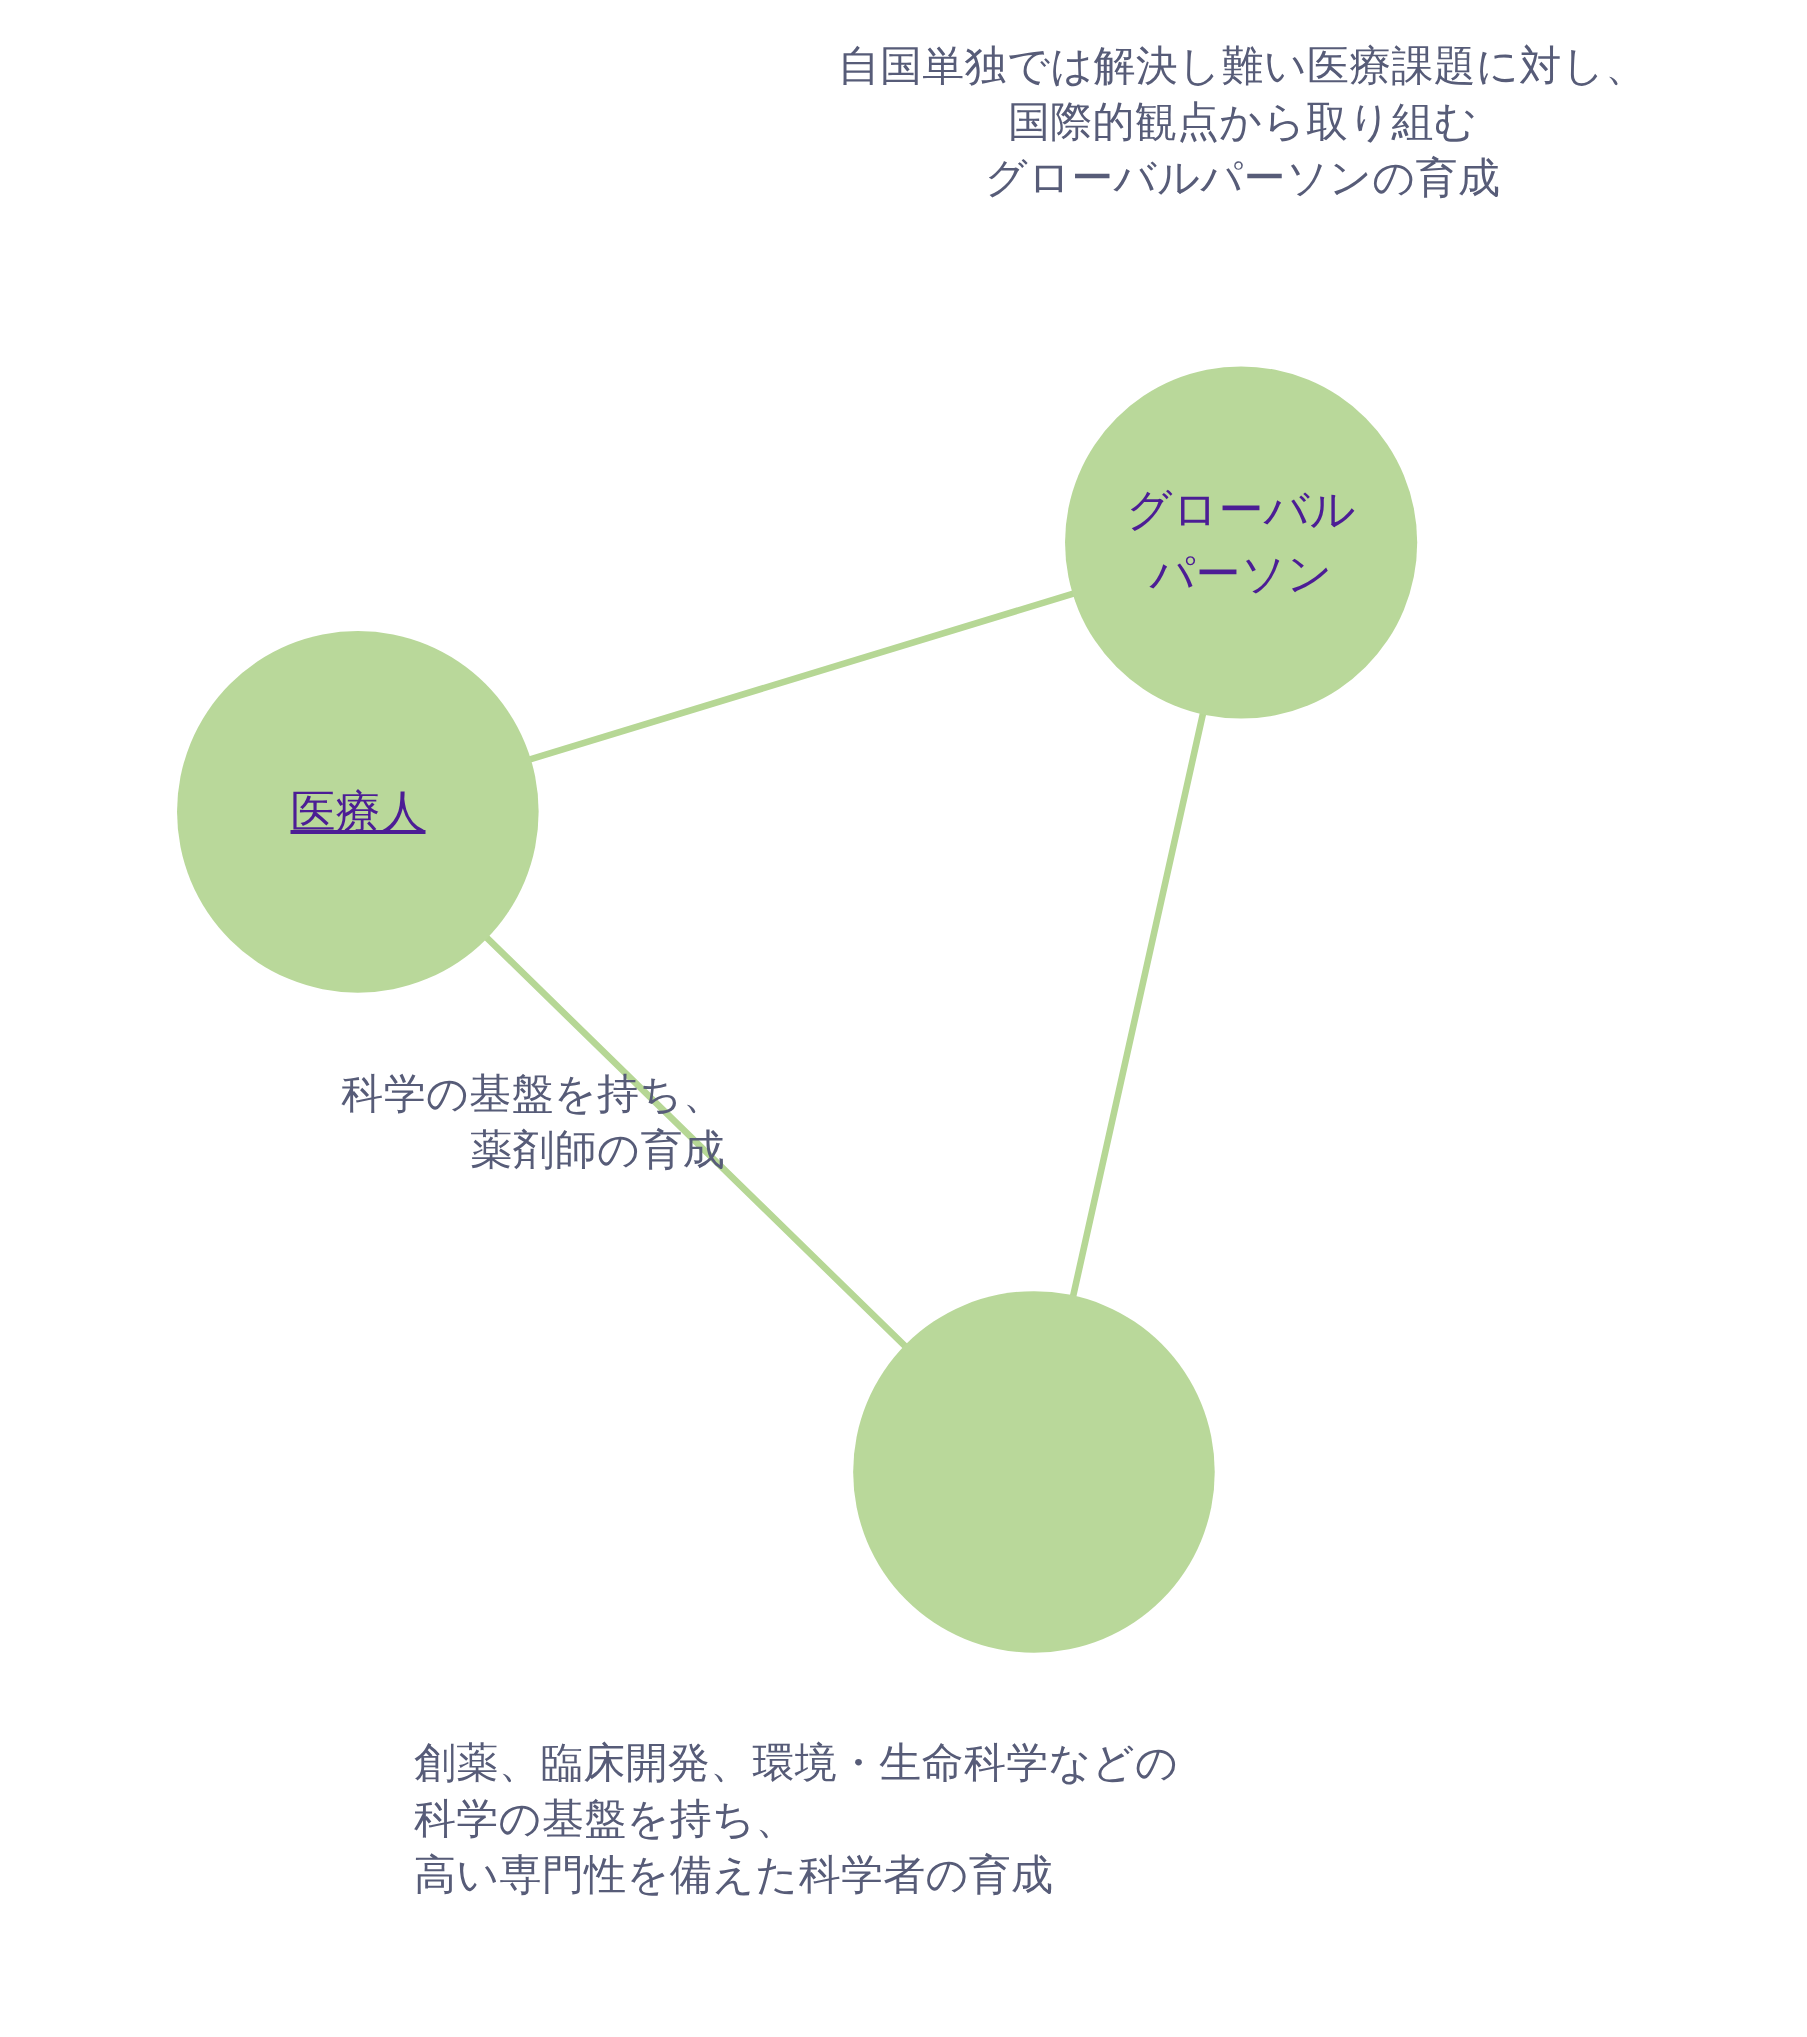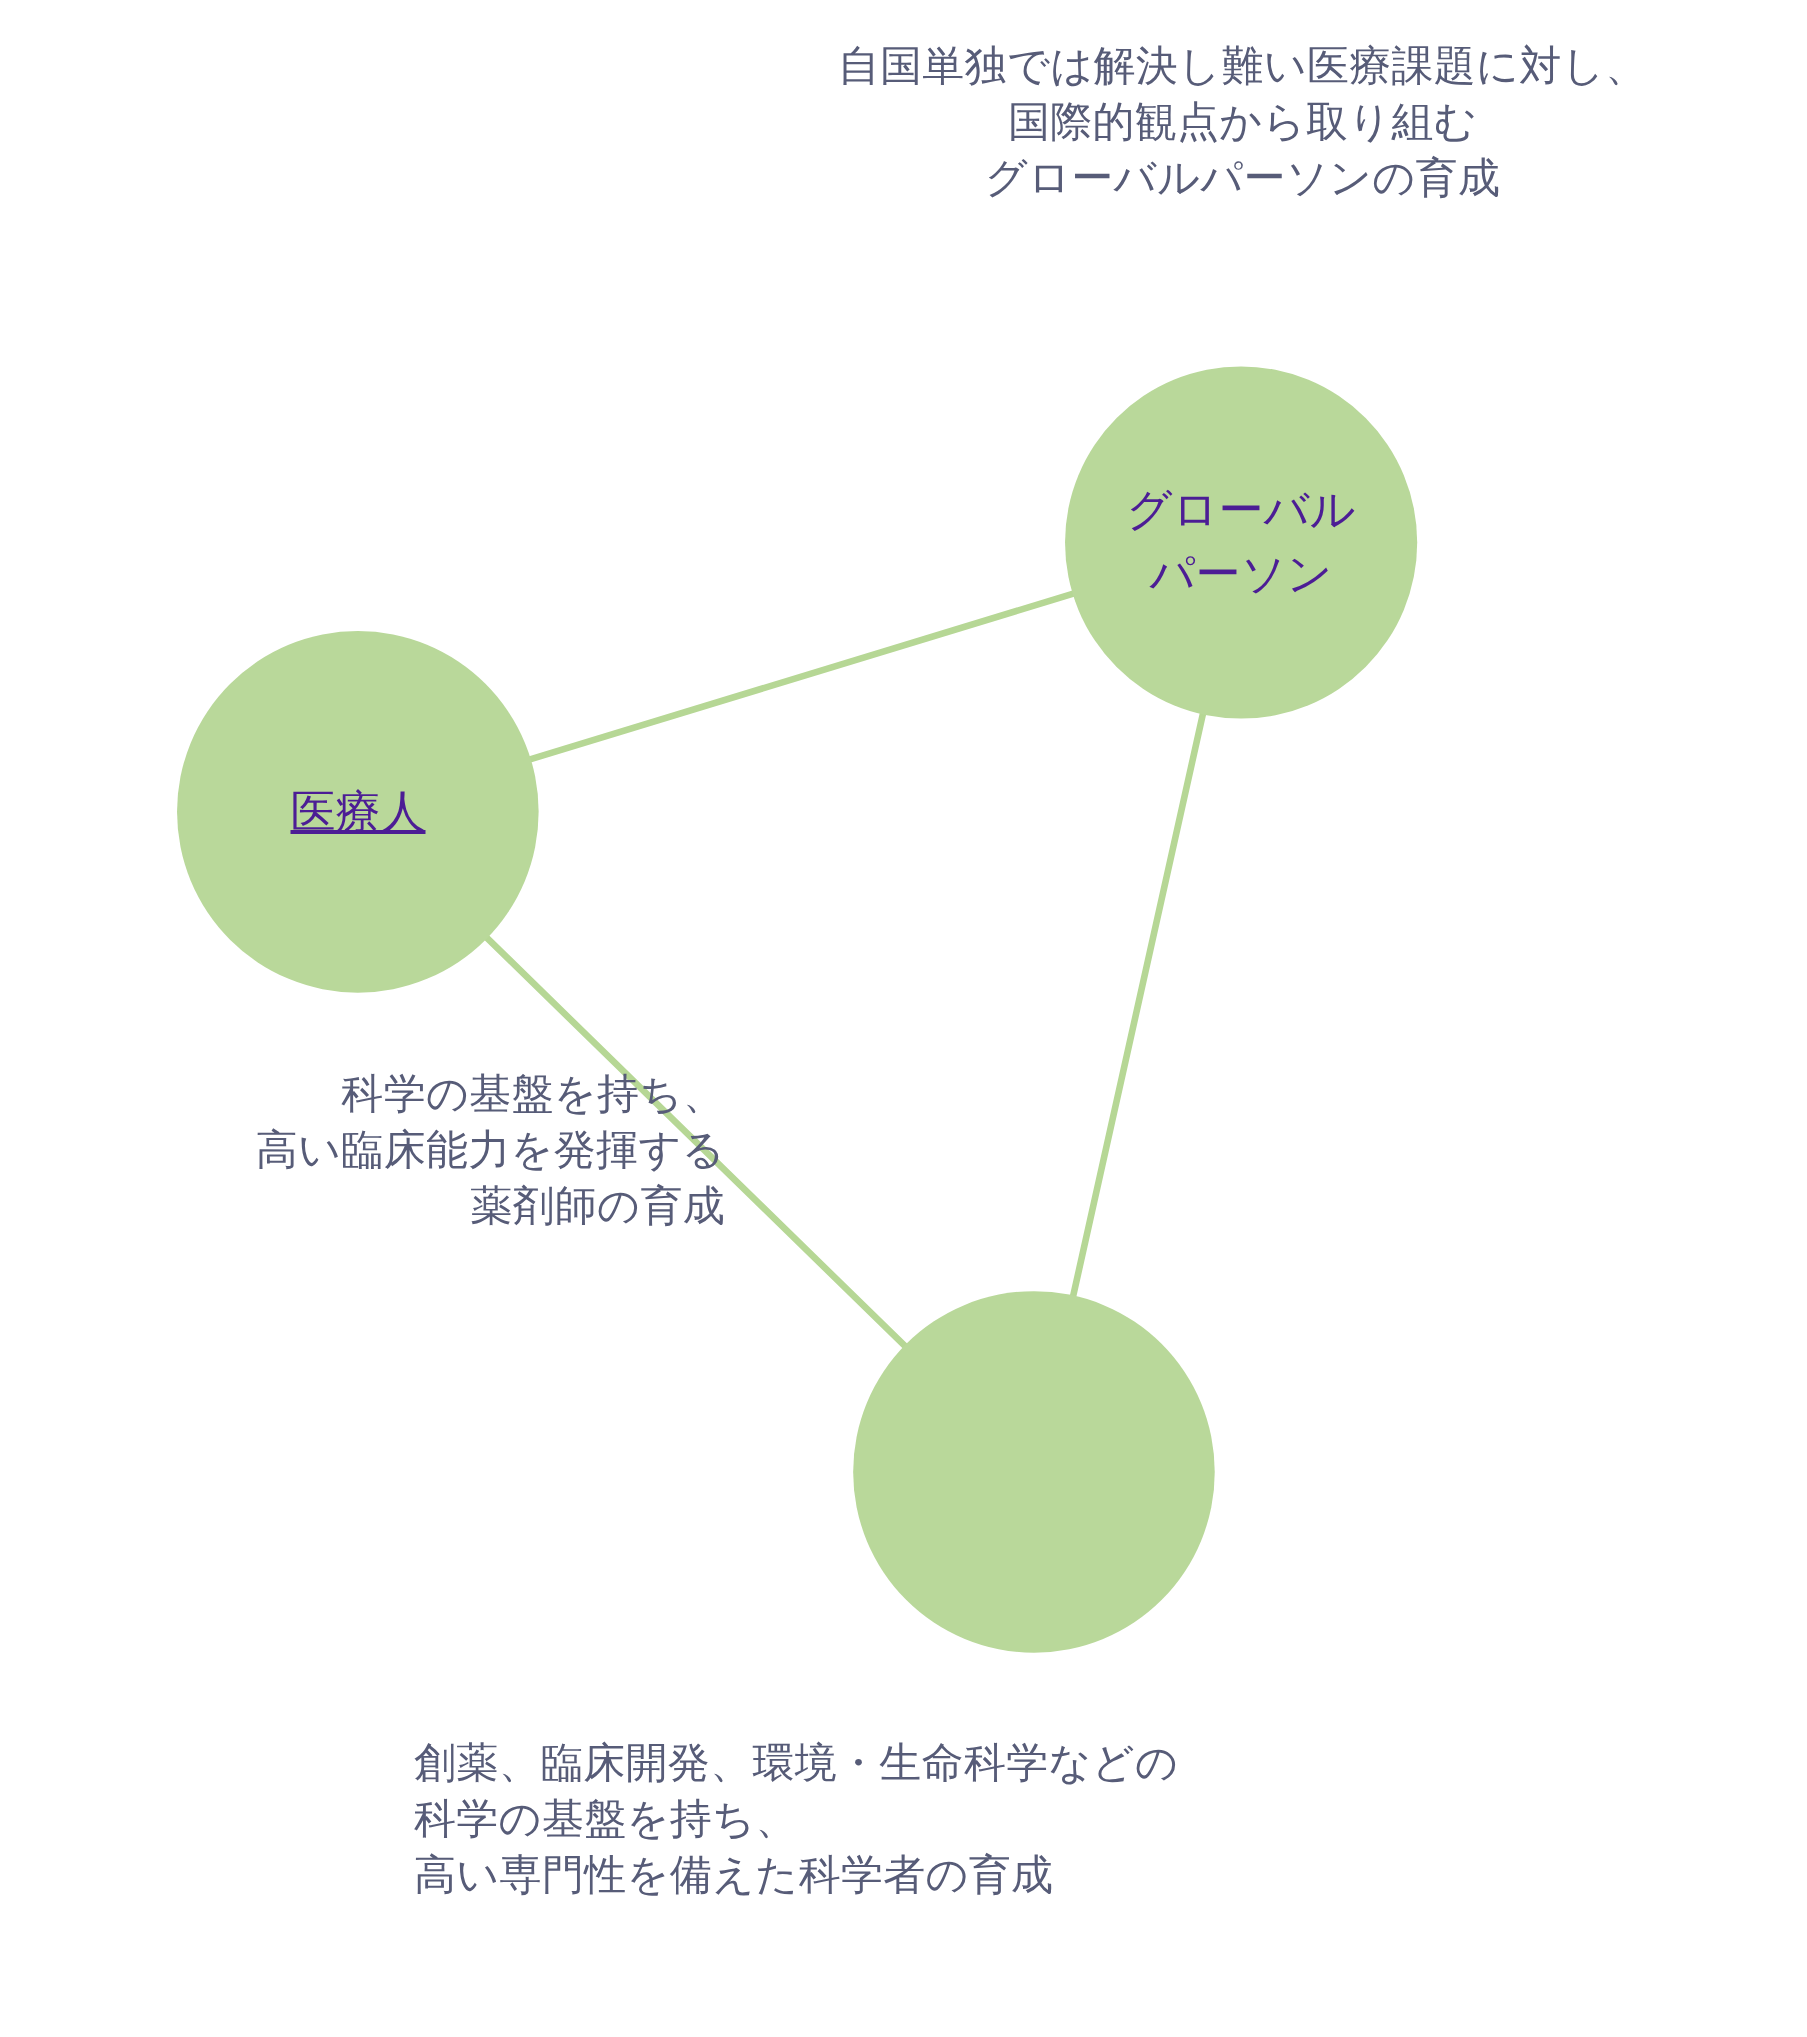--- a/index.html
+++ b/index.html
@@ -99,17 +99,17 @@
         <circle cx="1318" cy="576" r="187" fill="#b9d89a"></circle>
         <circle cx="1098" cy="1563" r="192" fill="#b9d89a"></circle>
       </g>
   </svg>
 
   <div class="node-label" id="label-medical" style="left: 177px; top: 780px; text-decoration: underline;">医療人</div>
   <div class="node-label" id="label-global" style="left: 1060px; top: 478px;">グローバル
 パーソン</div>
 
   <div class="caption" id="caption-global"><span class="caption-line">自国単独では解決し難い医療課題に対し、</span><span class="caption-line">国際的観点から取り組む</span><span class="caption-line">グローバルパーソンの育成</span></div>
-  <div class="caption" id="caption-pharmacist"><span class="caption-line">科学の基盤を持ち、</span><span class="caption-line">高い臨床能力を発揮する</span><span class="caption-line">薬剤師の育成</span></div>
+  <div class="caption" id="caption-pharmacist"><span class="caption-line">科学の基盤を持ち、</span><span class="caption-line">薬剤師の育成</span></div>
   <div class="caption" id="caption-scientist"><span class="caption-line">創薬、臨床開発、環境・生命科学などの</span><span class="caption-line">科学の基盤を持ち、</span><span class="caption-line">高い専門性を備えた科学者の育成</span></div>
 
 </div>
 
 
 </body></html>

